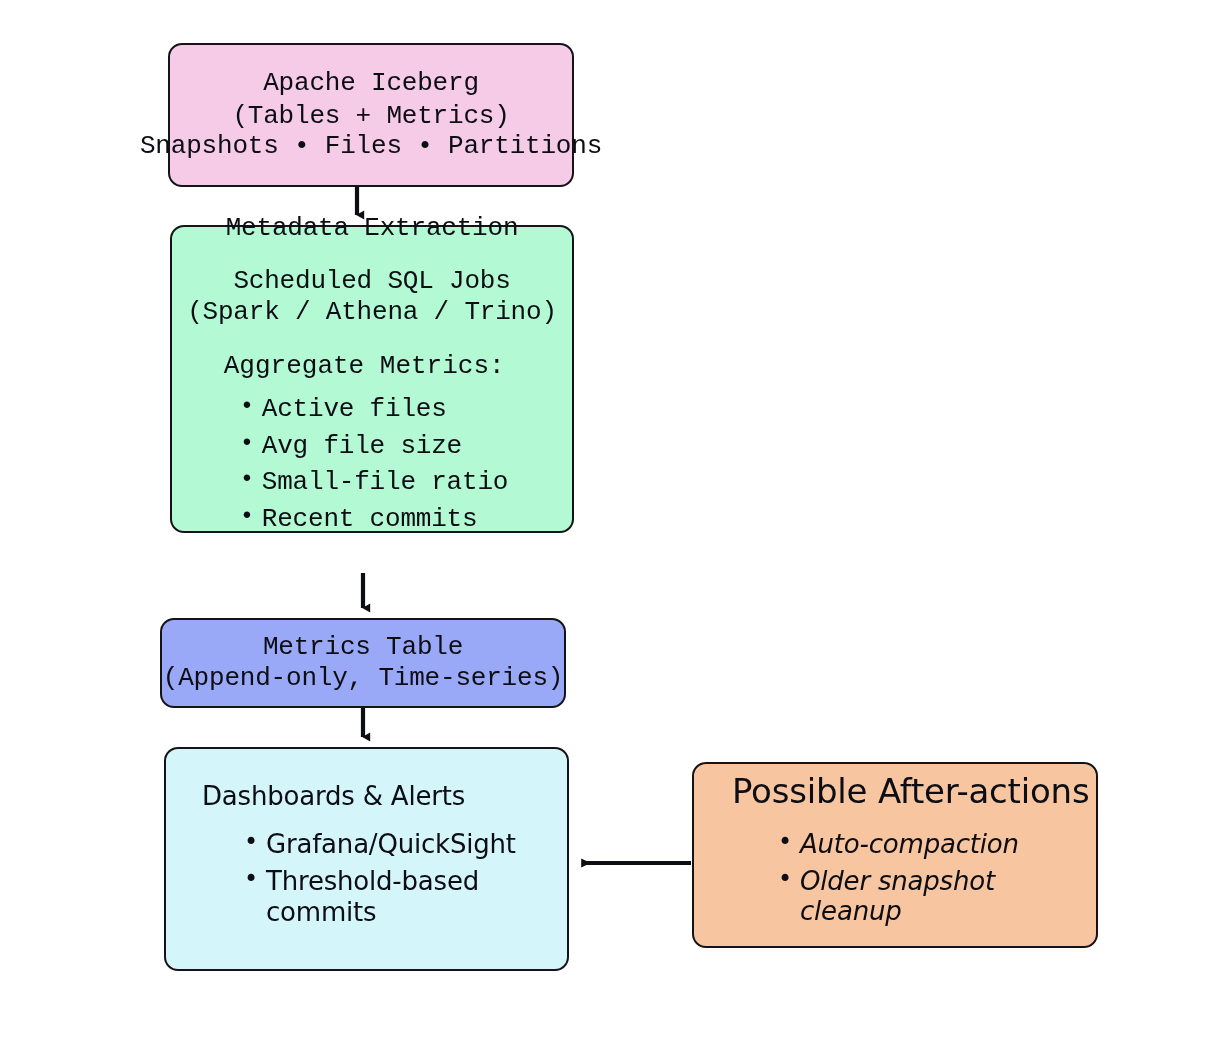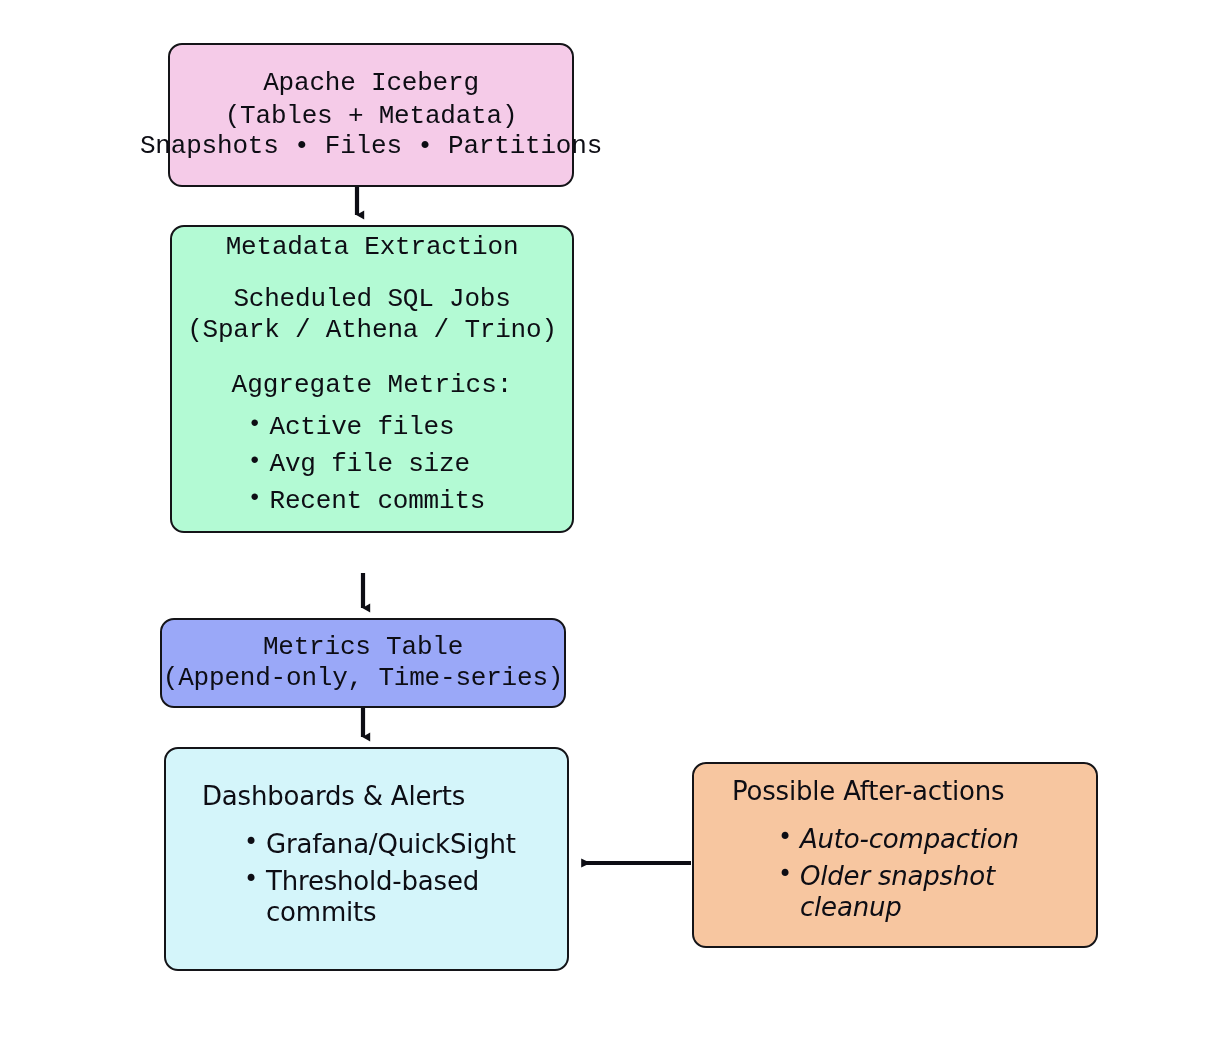--- a/index.html
+++ b/index.html
@@ -102,21 +102,21 @@
     padding: 14px 16px 12px 36px;
   }
   #node-dash .ttl { margin-bottom: 6px; font-size: 26px; }
   #node-dash ul.bullets { padding-left: 26px; }
   #node-dash ul.bullets li { white-space: normal; max-width: 300px; }
 
   #node-after {
     left: 692px;  top: 762px;  width: 406px;  height: 186px;
     padding: 12px 16px 12px 38px;
   }
-  #node-after .ttl { margin-bottom: 6px; font-size: 26px; }
+  #node-after .ttl { margin-bottom: 6px; font-size: 34px; }
   #node-after ul.bullets { padding-left: 30px; font-style: italic; }
   #node-after ul.bullets li { white-space: normal; max-width: 270px; }
 
   
   .edge-layer {
     position: absolute;
     left: 0; top: 0;
     width: 1230px; height: 1050px;
     pointer-events: none;
   }
@@ -148,41 +148,42 @@
       <line x1="363" y1="708" x2="363" y2="737" stroke="#0d0d14" stroke-width="4.2" marker-end="url(#arrowDown)"></line>
     </g>
 
     <g>
       <line x1="691" y1="863" x2="582" y2="863" stroke="#0d0d14" stroke-width="4.2" marker-end="url(#arrowLeft)"></line>
     </g>
   </svg>
 
   <div class="node node-center" id="node-source" style="background: rgb(245, 203, 232); border-color: rgb(20, 20, 24);">
     <div class="ttl">Apache Iceberg</div>
-    <div class="sub">(Tables + Metadata)</div>
+    <div class="sub">(Tables + Metrics)</div>
     <div class="sub">Snapshots • Files • Partitions</div>
   </div>
 
   <div class="node node-center" id="node-extract" style="background: rgb(179, 250, 212); border-color: rgb(20, 20, 24);">
     <div class="blocks">
       <div class="block">
         <div class="ttl">Metadata Extraction</div>
       </div>
       <div class="gap1"></div>
       <div class="block">
         <div class="sub">Scheduled SQL Jobs</div>
         <div class="sub">(Spark / Athena / Trino)</div>
       </div>
       <div class="gap2"></div>
       <div class="metrics-wrap">
         <div class="metrics-inner">
           <div class="metrics-head">Aggregate Metrics:</div>
           <ul class="bullets">
             <li>Active files</li>
             <li>Avg file size</li>
+            <li>Small-file ratio</li>
             <li>Recent commits</li>
           </ul>
         </div>
       </div>
     </div>
   </div>
 
   <div class="node node-center" id="node-metrics" style="background: rgb(154, 168, 248); border-color: rgb(20, 20, 24);">
     <div class="ttl">Metrics Table</div>
     <div class="sub">(Append-only, Time-series)</div>

